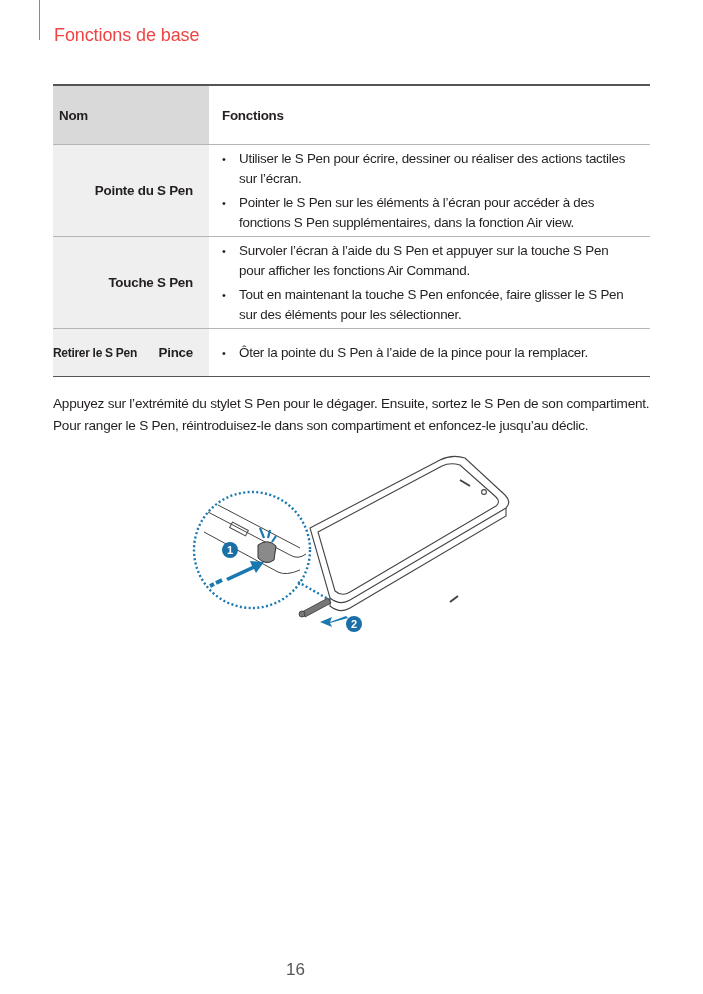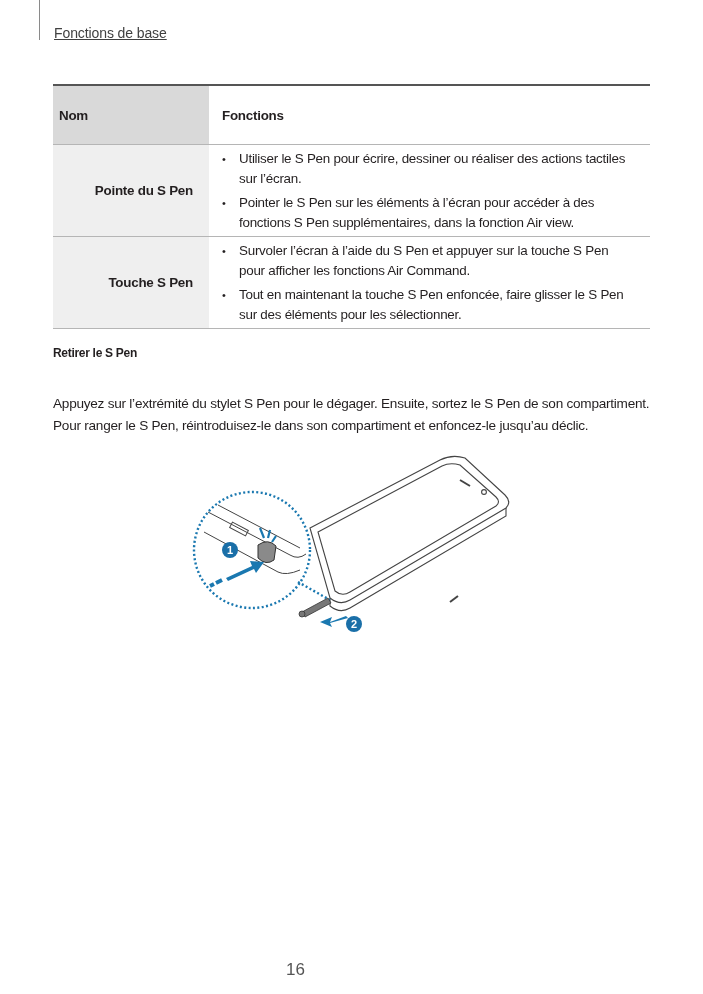--- a/index.html
+++ b/index.html
@@ -1,19 +1,19 @@
 <!DOCTYPE html>
 <html><head>
 <meta charset="utf-8">
 <style>
   html, body { margin: 0; padding: 0; background: #ffffff; }
   body { width: 703px; height: 994px; position: relative; overflow: hidden;
          font-family: "Liberation Sans", "DejaVu Sans", sans-serif; color: #231f20; }
   .side-rule { position: absolute; left: 39px; top: 0; width: 1px; height: 40px; background: #8a8a8a; }
-  .running-header { position: absolute; left: 54px; top: 25px; font-size: 14px; color: #404040; letter-spacing: -0.1px; text-decoration: underline; }
+  .running-header { position: absolute; left: 54px; top: 25px; font-size: 18px; color: #ef4444; letter-spacing: -0.1px; }
   table.fn { position: absolute; left: 53px; top: 84px; width: 597px; border-collapse: collapse; font-size: 13.4px; letter-spacing: -0.25px; }
   table.fn th, table.fn td { text-align: left; vertical-align: middle; padding: 16px; }
   table.fn thead tr { border-top: 2px solid #555; border-bottom: 1px solid #b5b5b5; }
   table.fn thead th { height: 26px; font-weight: bold; font-size: 13.4px; }
   table.fn thead th.c1 { background: #d9d9d9; padding-left: 6px; width: 134px; }
   table.fn thead th.c2 { padding-left: 13px; }
   table.fn tbody tr { border-bottom: 1px solid #b5b5b5; }
   table.fn tbody tr.last { border-bottom: 1.5px solid #555; }
   table.fn td.c1 { background: #efefef; font-weight: bold; padding-left: 6px; width: 134px; text-align: right; }
   table.fn td.c2 { padding: 4px 14px 3px 13px; }
@@ -51,20 +51,28 @@
     </tr>
     <tr>
       <td class="c1">Touche S Pen</td>
       <td class="c2">
         <ul class="bullets">
           <li><span class="dot">•</span><span>Survoler l’écran à l’aide du S Pen et appuyer sur la touche S Pen pour afficher les fonctions Air Command.</span></li>
           <li><span class="dot">•</span><span>Tout en maintenant la touche S Pen enfoncée, faire glisser le S Pen sur des éléments pour les sélectionner.</span></li>
         </ul>
       </td>
     </tr>
+    <tr class="last">
+      <td class="c1">Pince</td>
+      <td class="c2">
+        <ul class="bullets">
+          <li><span class="dot">•</span><span>Ôter la pointe du S Pen à l’aide de la pince pour la remplacer.</span></li>
+        </ul>
+      </td>
+    </tr>
   </tbody>
 </table>
 
 <div class="section-title">Retirer le S Pen</div>
 <div class="body-text">Appuyez sur l’extrémité du stylet S Pen pour le dégager. Ensuite, sortez le S Pen de son compartiment. Pour ranger le S Pen, réintroduisez-le dans son compartiment et enfoncez-le jusqu’au déclic.</div>
 
 <svg class="illustration" viewBox="0 0 330 190" xmlns="http://www.w3.org/2000/svg">
 
   <g fill="none" stroke="#444" stroke-width="1.1">
     <path d="M120 78 L250 10 Q262 4 275 8 L315 45 Q322 52 316 58 L160 150 Q150 156 140 148 Z" fill="#fff"></path>

